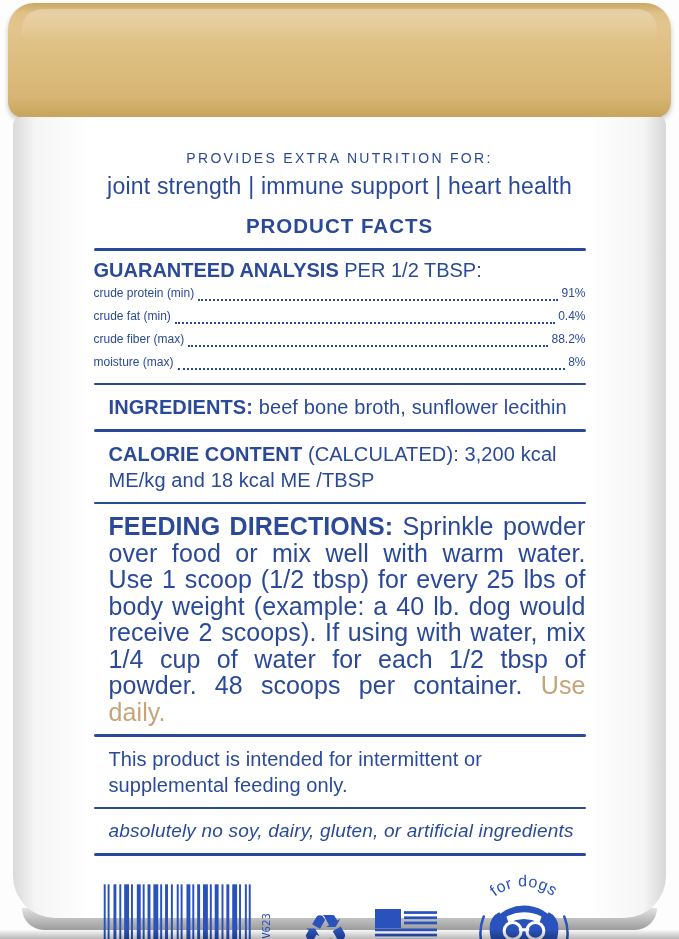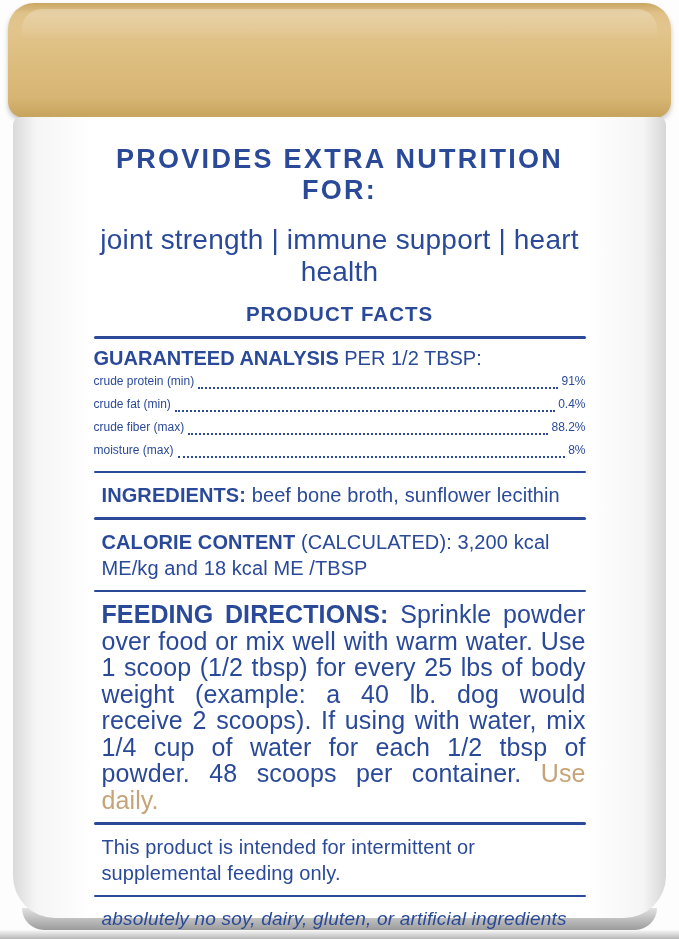--- a/index.html
+++ b/index.html
@@ -16,31 +16,31 @@
   .base-shadow{position:absolute;left:22px;right:22px;bottom:9px;height:22px;
        background:linear-gradient(180deg,#e2e2e2,#9c9c9c);border-radius:0 0 30px 30px;}
   .floor{position:absolute;left:0;right:0;bottom:0;height:9px;
        background:linear-gradient(180deg,rgba(0,0,0,0.02),rgba(0,0,0,0.28));}
   .tin{position:absolute;left:13px;right:13px;top:117px;bottom:21px;
        border-radius:8px 8px 42px 42px;
        background:linear-gradient(90deg,#dadada 0%,#f5f5f5 3.5%,#ffffff 12%,#ffffff 88%,#f5f5f5 96.5%,#d6d6d6 100%);}
   
   .label{position:absolute;left:50%;transform:translateX(-50%);width:492px;top:27px;color:#2a4a99;}
   .center{text-align:center;}
-  .provides{font-size:27px;letter-spacing:2.3px;font-weight:bold;}
-  .benefits{font-size:28px;margin-top:18px;letter-spacing:0.2px;}
+  .provides{font-size:14px;letter-spacing:2.3px;margin-top:6px;}
+  .benefits{font-size:23px;margin-top:7px;letter-spacing:0.2px;}
   .pf{font-size:20.5px;font-weight:700;letter-spacing:1px;margin-top:14px;}
   .rule{height:2.5px;background:#2a4a99;border-radius:2px;margin-top:9px;}
   .rule.first{margin-top:10px;}
   .ga-head{font-size:20px;margin-top:8px;}
   .b{font-weight:700;text-align:center;}
   .ga-row{display:flex;align-items:flex-end;font-size:12px;line-height:23px;}
   .dots{flex:1;border-bottom:2.7px dotted #2a4a99;margin:0 3px 4px 4px;}
   .val{white-space:nowrap;}
-  p.sec{margin:9px 0 0 8px;font-size:20px;line-height:26px;letter-spacing:0.1px;}
+  p.sec{margin:9px 0 0 15px;font-size:20px;line-height:26px;letter-spacing:0.1px;}
   p.feed{font-size:25px;line-height:26.5px;text-align:justify;}
   .tan-text{color:#c6a478;}
   p.nobad{font-size:19px;white-space:nowrap;letter-spacing:0.2px;font-style:italic;}
   
   .bottom-row{display:flex;align-items:center;justify-content:space-between;margin-top:15px;}
   .recycle{font-family:"DejaVu Sans",sans-serif;font-size:54px;line-height:1;color:#2a52bd;margin-top:4px;}
   .badge svg{display:block;}
 </style>
 </head>
 <body>

